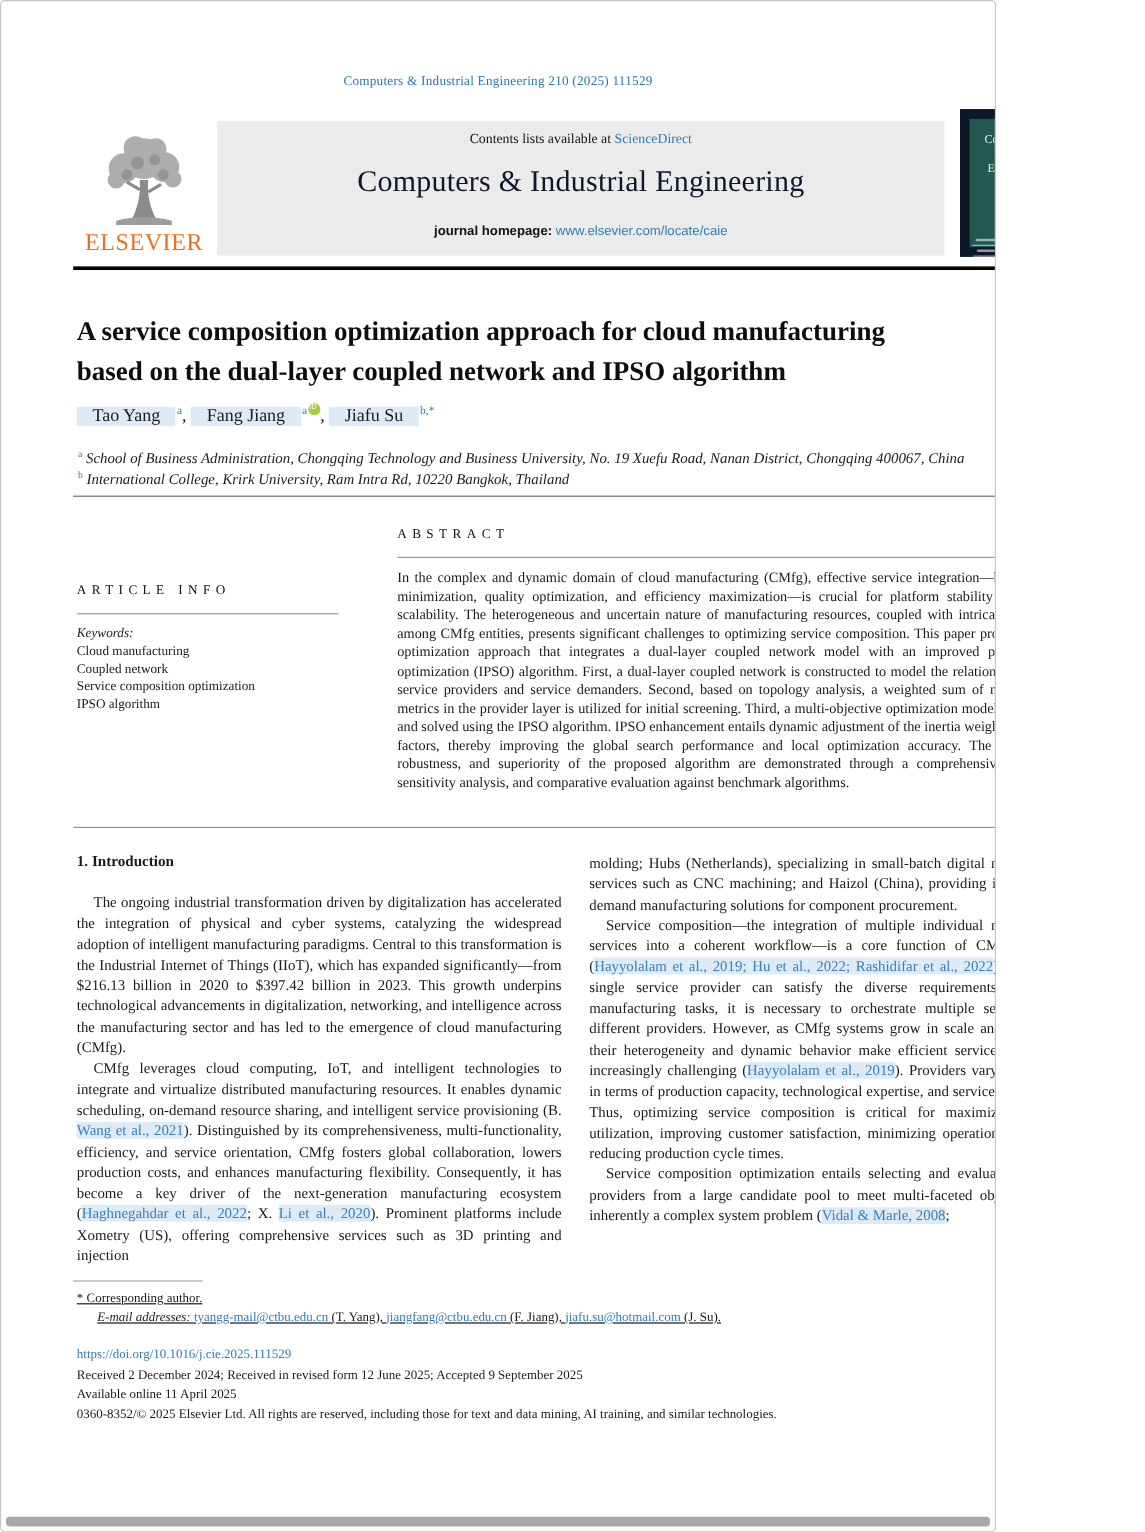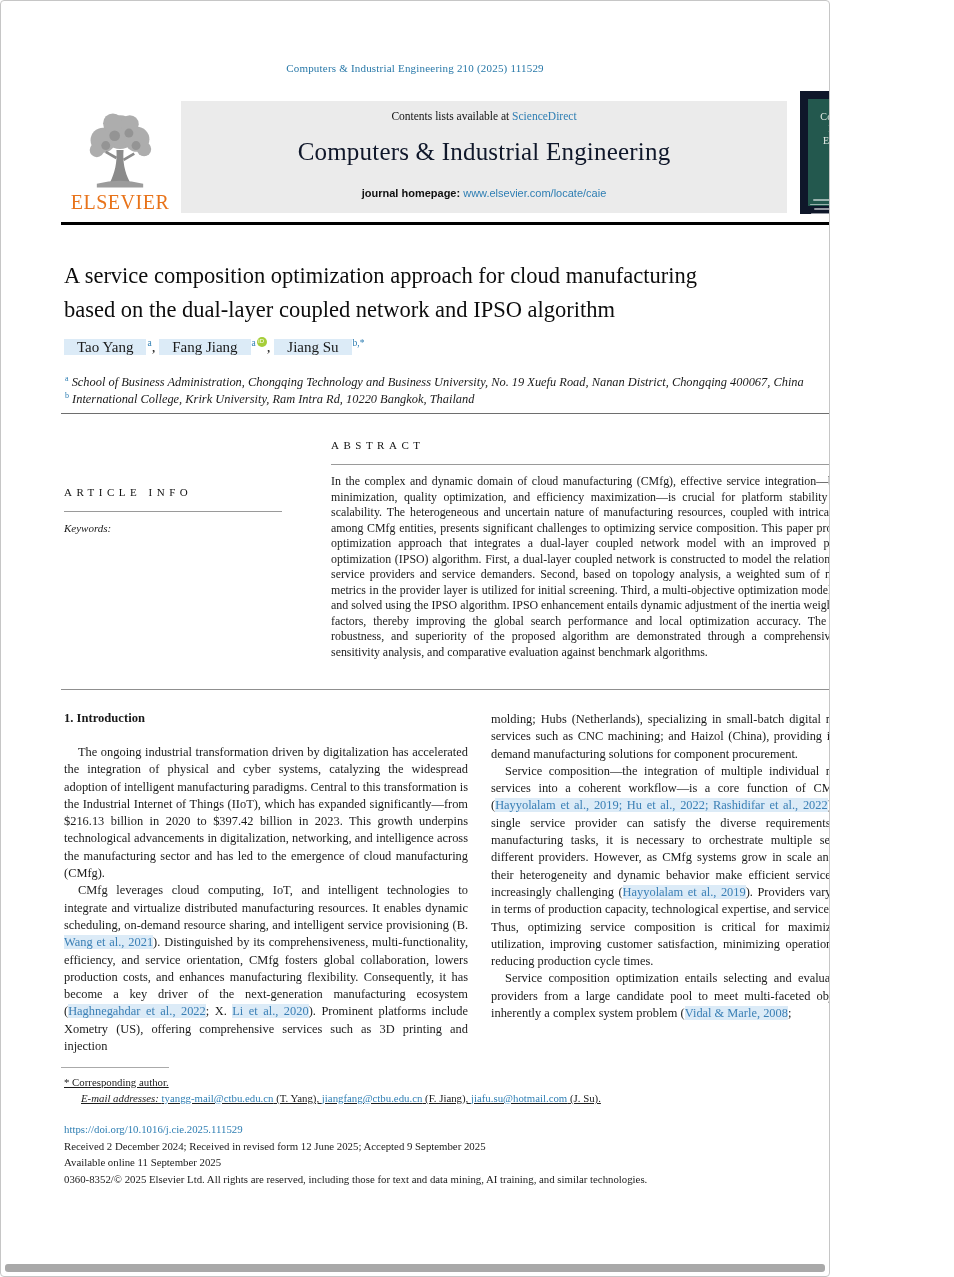--- a/index.html
+++ b/index.html
@@ -41,21 +41,21 @@
   .cover-lines { margin-top:11px; display:flex; flex-direction:column; align-items:center; gap:3px; }
   .cover-lines .bar { height:1.5px; }
 
   
   .rule-thick  { position:absolute; left:60px; width:837px; top:221px; height:3px; background:#000; }
   .rule-mid    { position:absolute; left:60px; width:837px; top:412px; height:1px; background:#6e6e6e; }
   .rule-bottom { position:absolute; left:60px; width:837px; top:688px; height:1px; background:#8f8f8f; }
 
   
   .title { position:absolute; left:63px; top:258px; width:740px; font-size:22.5px;
-           line-height:34px; font-weight:normal; color:#0d0d0d; }
+           line-height:34px; font-weight:bold; color:#0d0d0d; }
   .authors { position:absolute; left:63px; top:338px; font-size:15px; }
   .authors .hl { background:#dcebf7; padding:0 13px; }
   .sup { color:#2e7eb3; font-size:9.5px; vertical-align:super; line-height:0; padding-left:1px; }
   .orcid { display:inline-block; width:10px; height:10px; background:#a6ce39; border-radius:50%;
            position:relative; top:-5px; margin-left:1px; }
   .orcid::after { content:"iD"; color:#fff; font-size:6px; font-family:"Liberation Sans", sans-serif;
                   position:absolute; left:1.5px; top:1.2px; }
   .affils { position:absolute; left:63px; top:373px; font-size:10.2px; font-style:italic; }
   .affils p { line-height:15px; }
   .affils .sup { font-size:8px; font-style:normal; }
@@ -150,32 +150,38 @@
     </div>
   </div>
 
   <div class="rule-thick"></div>
 
   <h1 class="title">
     <div>A service composition optimization approach for cloud manufacturing</div>
     <div>based on the dual-layer coupled network and IPSO algorithm</div>
   </h1>
 
-  <div class="authors"><span class="hl">Tao Yang</span><span class="sup">a</span><span>, </span><span class="hl">Fang Jiang</span><span class="sup">a</span><span class="orcid"></span><span>, </span><span class="hl">Jiang Su</span><span class="sup">b,*</span></div>
+  <div class="authors"><span class="hl">Tao Yang</span><span class="sup">a</span><span>, </span><span class="hl">Fang Jiang</span><span class="sup">a</span><span class="orcid"></span><span>, </span><span class="hl">Jiafu Su</span><span class="sup">b,*</span></div>
 
   <div class="affils body-text">
       <p><span class="sup">a</span><span> School of Business Administration, Chongqing Technology and Business University, No. 19 Xuefu Road, Nanan District, Chongqing 400067, China</span></p>
       <p><span class="sup">b</span><span> International College, Krirk University, Ram Intra Rd, 10220 Bangkok, Thailand</span></p>
     </div>
 
   <div class="rule-mid"></div>
 
   <div class="artinfo-col">
     <div class="sec-heading">ARTICLE INFO</div>
     <div class="kw-label">Keywords:</div>
+    <div class="kw-list">
+        <div>Cloud manufacturing</div>
+        <div>Coupled network</div>
+        <div>Service composition optimization</div>
+        <div>IPSO algorithm</div>
+      </div>
   </div>
 
   <div class="abstract-col">
     <div class="sec-heading">ABSTRACT</div>
     <div class="abstract-text">In the complex and dynamic domain of cloud manufacturing (CMfg), effective service integration—balancing cost minimization, quality optimization, and efficiency maximization—is crucial for platform stability and business scalability. The heterogeneous and uncertain nature of manufacturing resources, coupled with intricate interactions among CMfg entities, presents significant challenges to optimizing service composition. This paper proposes a novel optimization approach that integrates a dual-layer coupled network model with an improved particle swarm optimization (IPSO) algorithm. First, a dual-layer coupled network is constructed to model the relationships between service providers and service demanders. Second, based on topology analysis, a weighted sum of node centrality metrics in the provider layer is utilized for initial screening. Third, a multi-objective optimization model is formulated and solved using the IPSO algorithm. IPSO enhancement entails dynamic adjustment of the inertia weight and learning factors, thereby improving the global search performance and local optimization accuracy. The effectiveness, robustness, and superiority of the proposed algorithm are demonstrated through a comprehensive case study, sensitivity analysis, and comparative evaluation against benchmark algorithms.</div>
   </div>
 
   <div class="rule-bottom"></div>
 
   <div class="intro-col1 body-text">
@@ -195,18 +201,18 @@
 
   <div class="footnote">
     <div class="sep"></div>
     <div>* Corresponding author.</div>
     <div class="emails"><span class="it">E-mail addresses: </span><span class="link">tyangg-mail@ctbu.edu.cn</span><span> (T. Yang), </span><span class="link">jiangfang@ctbu.edu.cn</span><span> (F. Jiang), </span><span class="link">jiafu.su@hotmail.com</span><span> (J. Su).</span></div>
   </div>
 
   <div class="footer">
     <div class="row link">https://doi.org/10.1016/j.cie.2025.111529</div>
     <div class="row">Received 2 December 2024; Received in revised form 12 June 2025; Accepted 9 September 2025</div>
-    <div class="row">Available online 11 September 2025</div>
+    <div class="row">Available online 11 April 2025</div>
     <div class="row">0360-8352/© 2025 Elsevier Ltd. All rights are reserved, including those for text and data mining, AI training, and similar technologies.</div>
   </div>
 
   <div class="bottom-band"></div>
 </div>
 
 </body></html>

